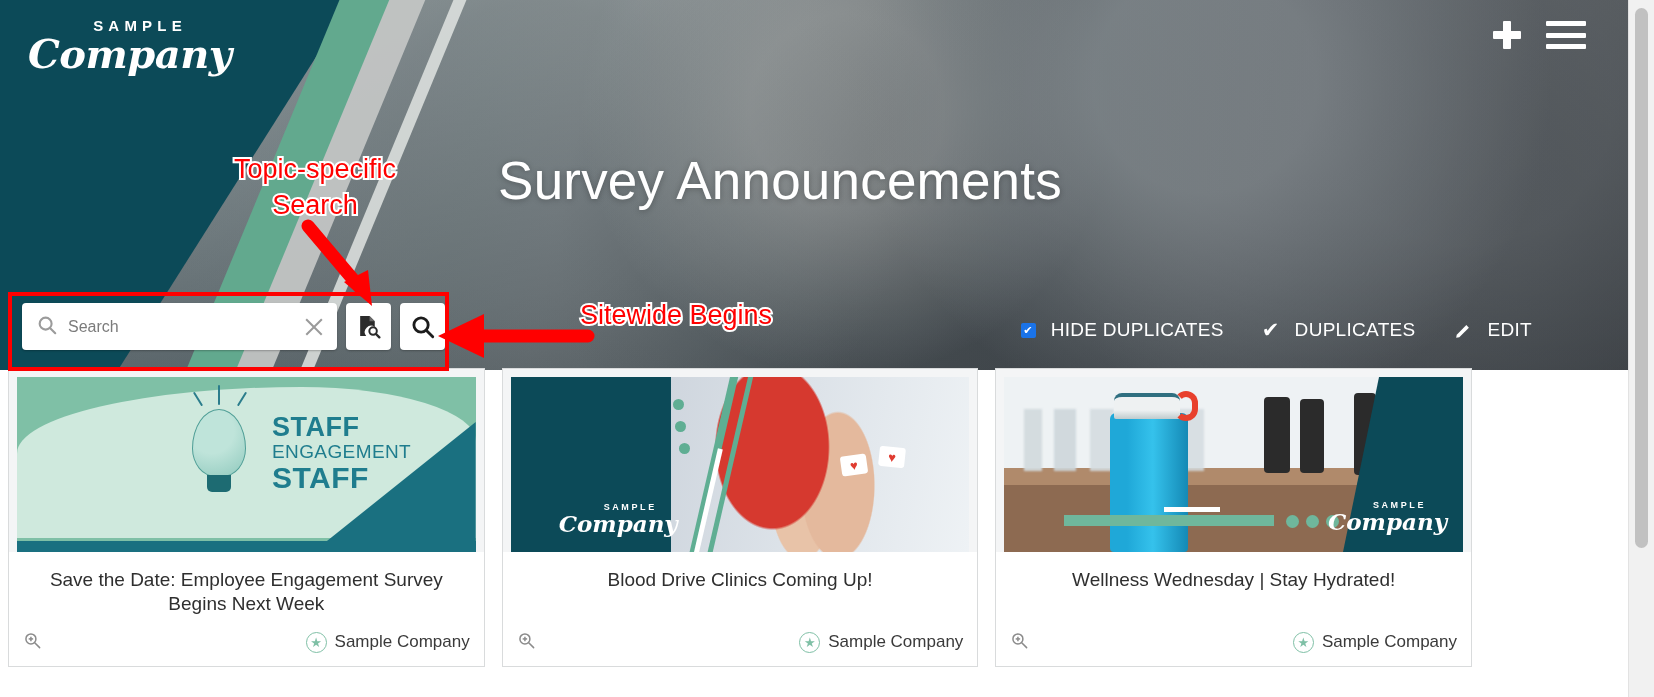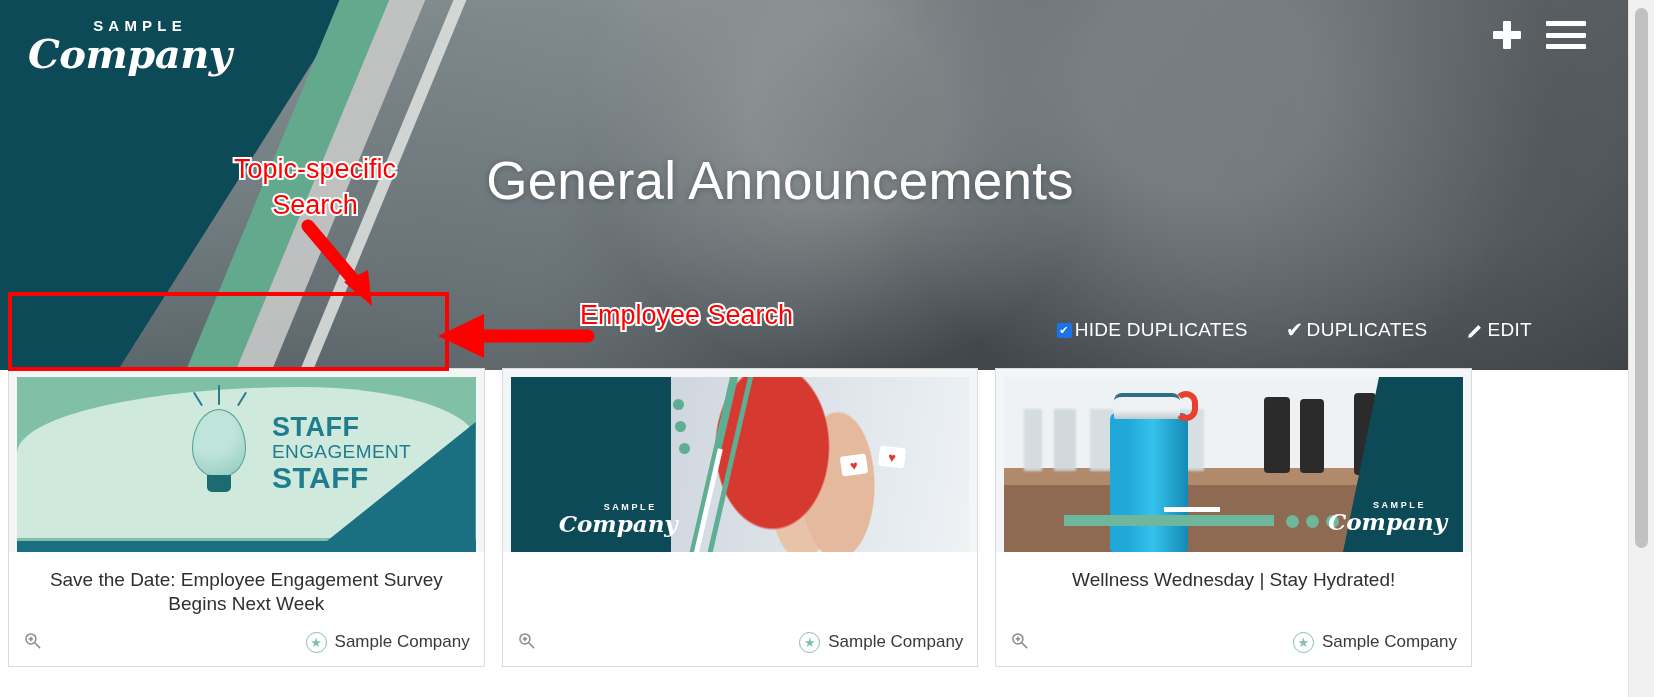--- a/index.html
+++ b/index.html
@@ -119,21 +119,21 @@
     border: 4px solid #ff0000; z-index: 25;
   }
   svg.arrow { position:absolute; z-index: 28; overflow: visible; }
 
   
   .hero-controls {
     position:absolute; right: 96px; top: 318px;
     display:flex; align-items:center; gap: 38px;
     color:#fff; font-size: 19px; letter-spacing: .3px;
   }
-  .ctl { display:flex; align-items:center; gap: 3px; cursor:pointer; white-space:nowrap; }
+  .ctl { display:flex; align-items:center; gap: 15px; cursor:pointer; white-space:nowrap; }
   .cbox {
     width: 15px; height: 15px; background:#1a73e8; border-radius: 2px;
     display:flex; align-items:center; justify-content:center; flex:0 0 auto;
   }
   .cbox::after { content:"✔"; color:#fff; font-size: 11px; line-height:1; }
 
   
   .cards { position:absolute; top: 368px; left: 0; width: 1480px; display:flex; gap: 17px; padding: 0 8px; }
   .card {
     width: 502px; background:#fff; border:1px solid #d9dbdc;
@@ -287,22 +287,48 @@
 
     <div class="hdr-icons">
       <div class="icon-plus"></div>
       <div class="icon-burger">
         <span></span>
           <span></span>
           <span></span>
       </div>
     </div>
 
-    <div class="hero-title">General Announcements</div>
-
+    <div class="hero-title">Survey Announcements</div>
+
+    <div class="search-wrap">
+      <div class="search-field">
+        <span class="mag">
+          <svg width="22" height="22" viewBox="0 0 24 24" fill="none" stroke="#9b9b9b" stroke-width="2.3">
+            <circle cx="10.5" cy="10.5" r="6.5"></circle>
+              <line x1="15.5" y1="15.5" x2="21" y2="21" stroke-linecap="round"></line>
+          </svg>
+        </span>
+        <input class="search-input" type="text" placeholder="Search" style="">
+        <span class="clear-x"></span>
+      </div>
+      <div class="sbtn">
+        <svg width="25" height="25" viewBox="0 0 24 24">
+          <path d="M4 2h9l5 5v5.4a6 6 0 0 0-8.2 8.6H4z" fill="#2b2b2b"></path>
+          <path d="M13 2v5h5z" fill="#6a6a6a"></path>
+          <circle cx="16.4" cy="16.4" r="3.6" fill="none" stroke="#2b2b2b" stroke-width="1.9"></circle>
+          <line x1="19.2" y1="19.2" x2="22.4" y2="22.4" stroke="#2b2b2b" stroke-width="2.3" stroke-linecap="round"></line>
+        </svg>
+      </div>
+      <div class="sbtn">
+        <svg width="26" height="26" viewBox="0 0 24 24" fill="none" stroke="#1c1c1c" stroke-width="2.6">
+          <circle cx="10.2" cy="10.2" r="6.6"></circle>
+            <line x1="15.2" y1="15.2" x2="21" y2="21" stroke-linecap="round"></line>
+        </svg>
+      </div>
+    </div>
 
     <div class="hero-controls">
       <div class="ctl">
         <span class="cbox"></span>
         <span>HIDE DUPLICATES</span>
       </div>
       <div class="ctl">
         <span style="font-size:21px;">✔</span>
         <span>DUPLICATES</span>
       </div>
@@ -311,21 +337,21 @@
           <path d="M3.5 17.3 15.6 5.2l3.2 3.2L6.7 20.5l-4 .8z" fill="#ffffff"></path>
         </svg>
         <span>EDIT</span>
       </div>
     </div>
   </div>
 
   <div class="redbox"></div>
 
   <div class="anno anno-topic">Topic-specific Search</div>
-  <div class="anno anno-site">Employee Search</div>
+  <div class="anno anno-site">Sitewide Begins</div>
 
   <svg class="arrow" style="left:300px; top:222px;" width="110" height="100">
     <path d="M8 4 L62 68" stroke="#ff0000" stroke-width="13" stroke-linecap="round"></path>
     <path d="M72 84 L44 60 L68 48 Z" fill="#ff0000"></path>
   </svg>
 
   <svg class="arrow" style="left:430px; top:308px;" width="165" height="56">
     <line x1="158" y1="28" x2="42" y2="28" stroke="#ff0000" stroke-width="13" stroke-linecap="round"></line>
     <path d="M8 28 L54 6 L54 50 Z" fill="#ff0000"></path>
   </svg>
@@ -382,20 +408,21 @@
               <div class="dot d3"></div>
             <div class="band b1"></div>
             <div class="band b2"></div>
             <div class="logo2 mini-logo">
               <div class="ms">SAMPLE</div>
               <div class="mc">Company</div>
             </div>
           </div>
         </div>
       </div>
+      <div class="card-title">Blood Drive Clinics Coming Up!</div>
       <div class="card-foot">
         <span>
           <svg width="19" height="19" viewBox="0 0 24 24" fill="none" stroke="#8b8b8b" stroke-width="1.9">
             <circle cx="10" cy="10" r="6.3"></circle>
               <line x1="14.8" y1="14.8" x2="21" y2="21" stroke-linecap="round"></line>
             <line x1="7.2" y1="10" x2="12.8" y2="10"></line>
               <line x1="10" y1="7.2" x2="10" y2="12.8"></line>
           </svg>
         </span>
         <span class="src">

